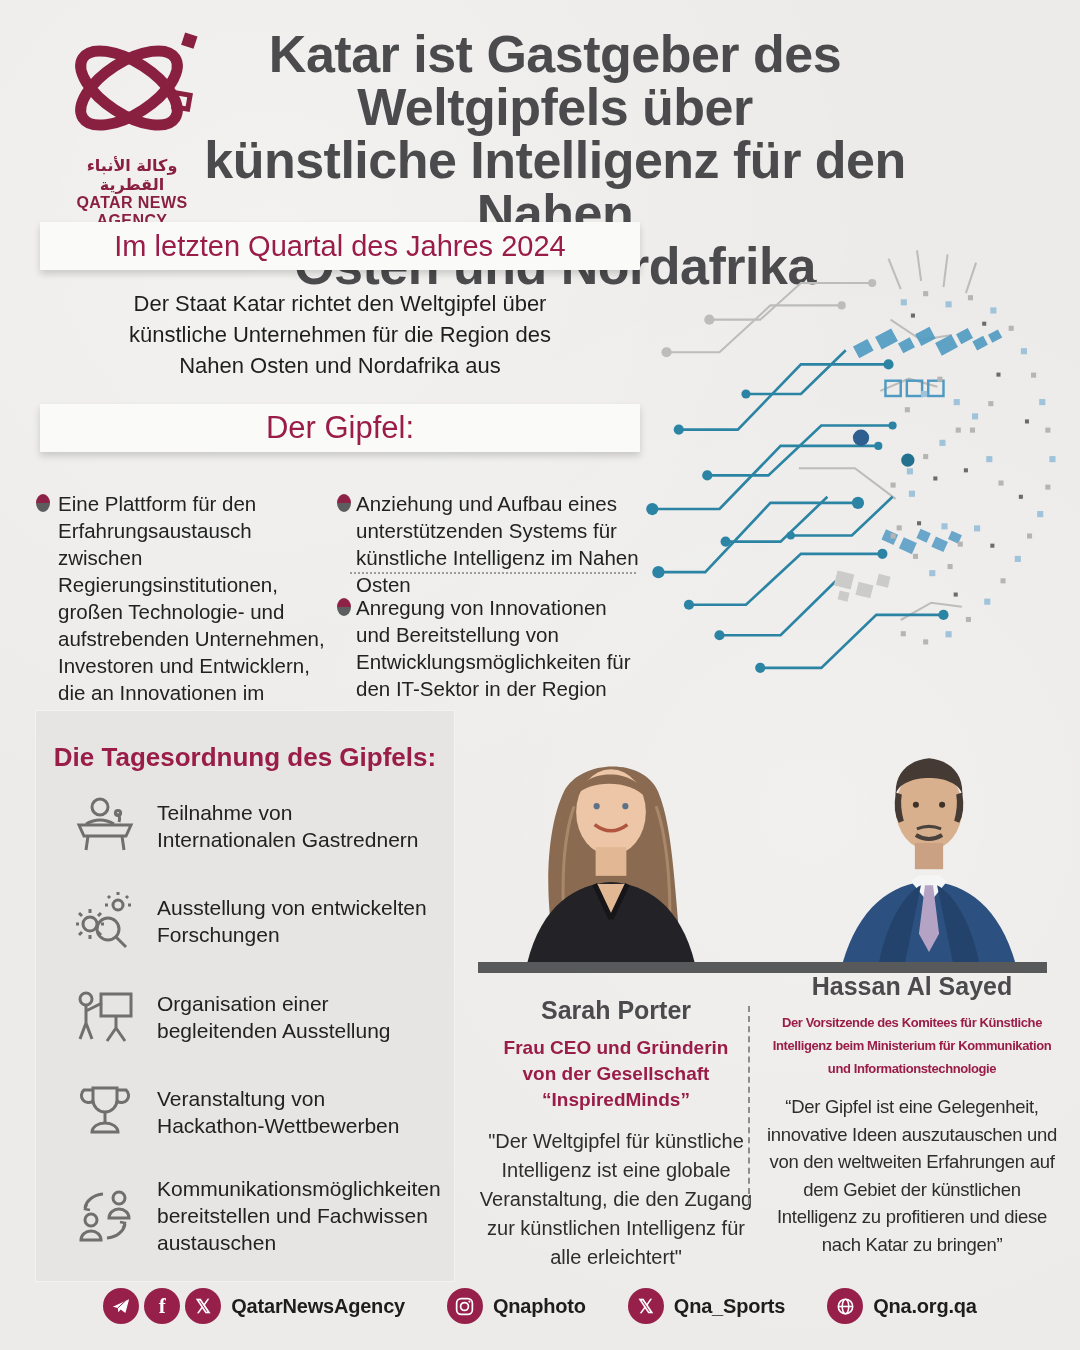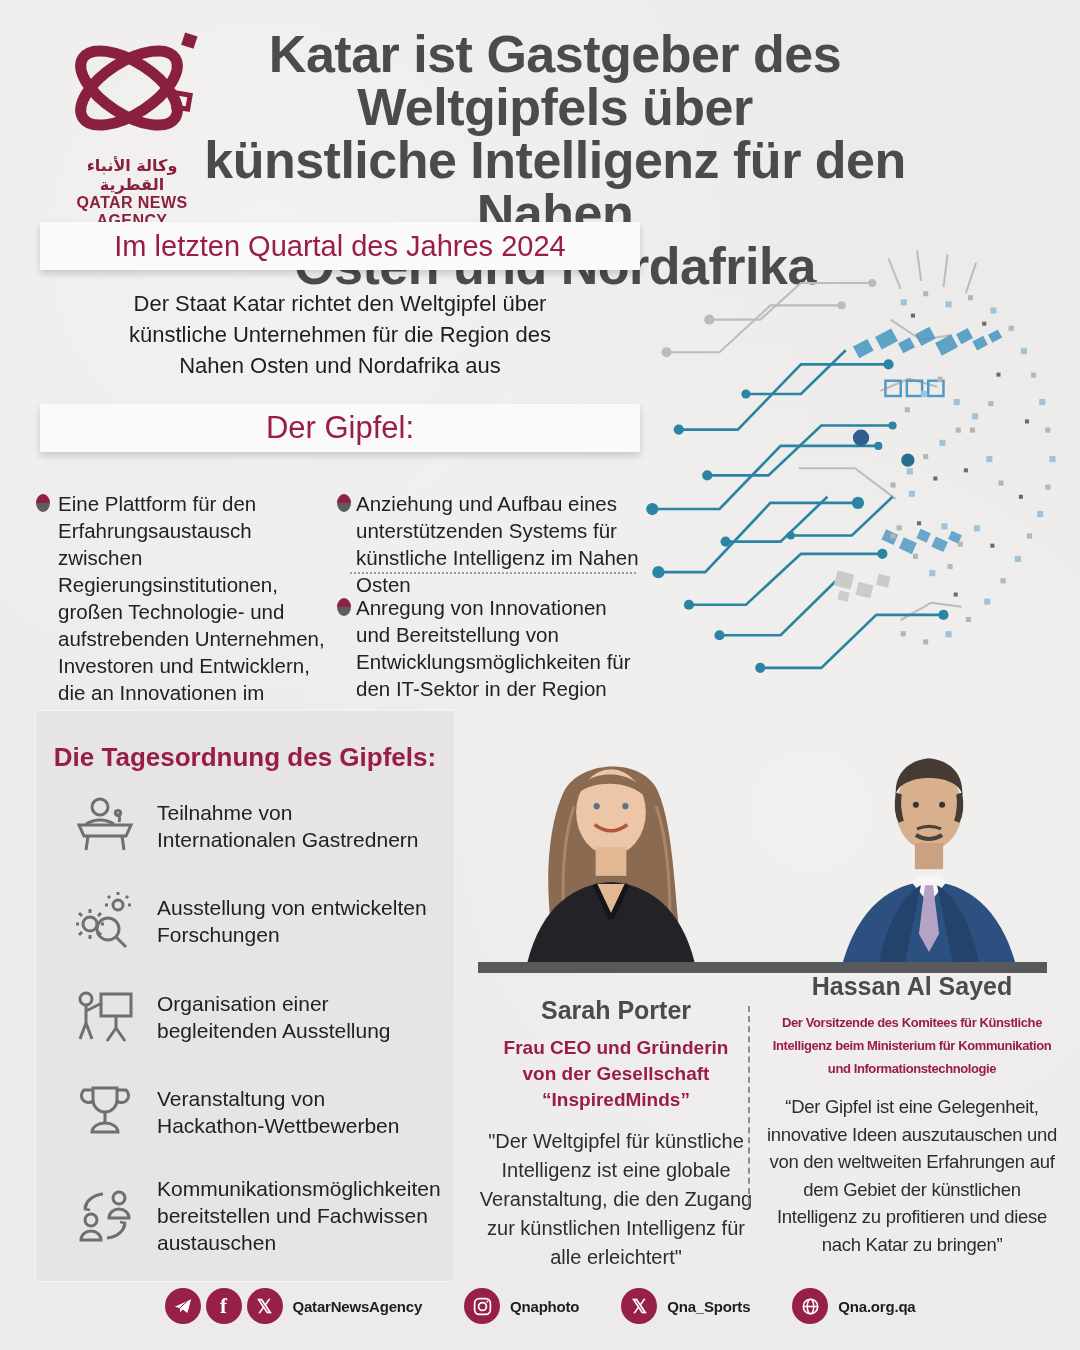--- a/index.html
+++ b/index.html
@@ -65,21 +65,21 @@
   
   .footer { left:0; top:1288px; width:1080px; display:flex; justify-content:center;
             align-items:center; gap:42px; }
   .fgroup { display:flex; align-items:center; gap:10px; }
   .fgroup .circles { display:flex; gap:5px; }
   .fcirc { width:36px; height:36px; border-radius:50%; background:#96204a;
            display:flex; align-items:center; justify-content:center;
            color:#fff; font-weight:bold; }
   .fcirc .ltr { font-size:21px; font-family:"Liberation Serif", serif; }
   .fcirc .ltrx{ font-size:19px; font-family:"Liberation Sans", sans-serif; }
-  .flabel { color:#1d1d1d; font-size:15px; font-weight:bold; letter-spacing:-.2px; }
+  .flabel { color:#1d1d1d; font-size:20px; font-weight:bold; letter-spacing:-.2px; }
 </style>
 </head>
 <body>
 
 <div id="page">
 
   <div class="abs logo">
     <svg width="150" height="118" viewBox="0 0 150 118">
       <g fill="none" stroke="#8a2040" stroke-width="11">
         <ellipse cx="72" cy="56" rx="55" ry="26" transform="rotate(-33 72 56)"></ellipse>

